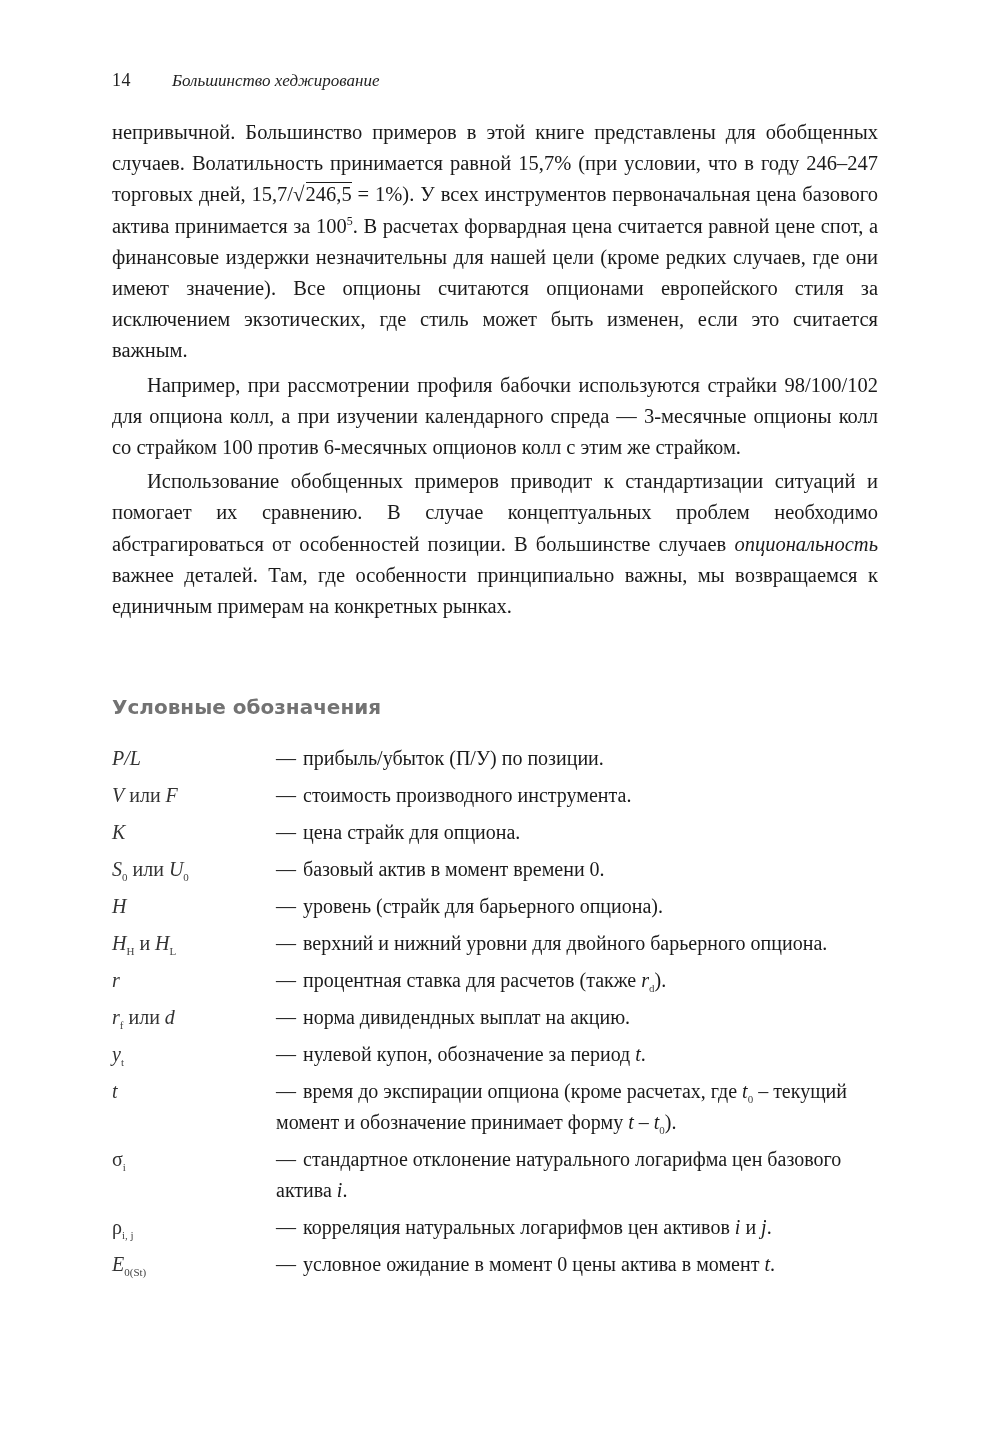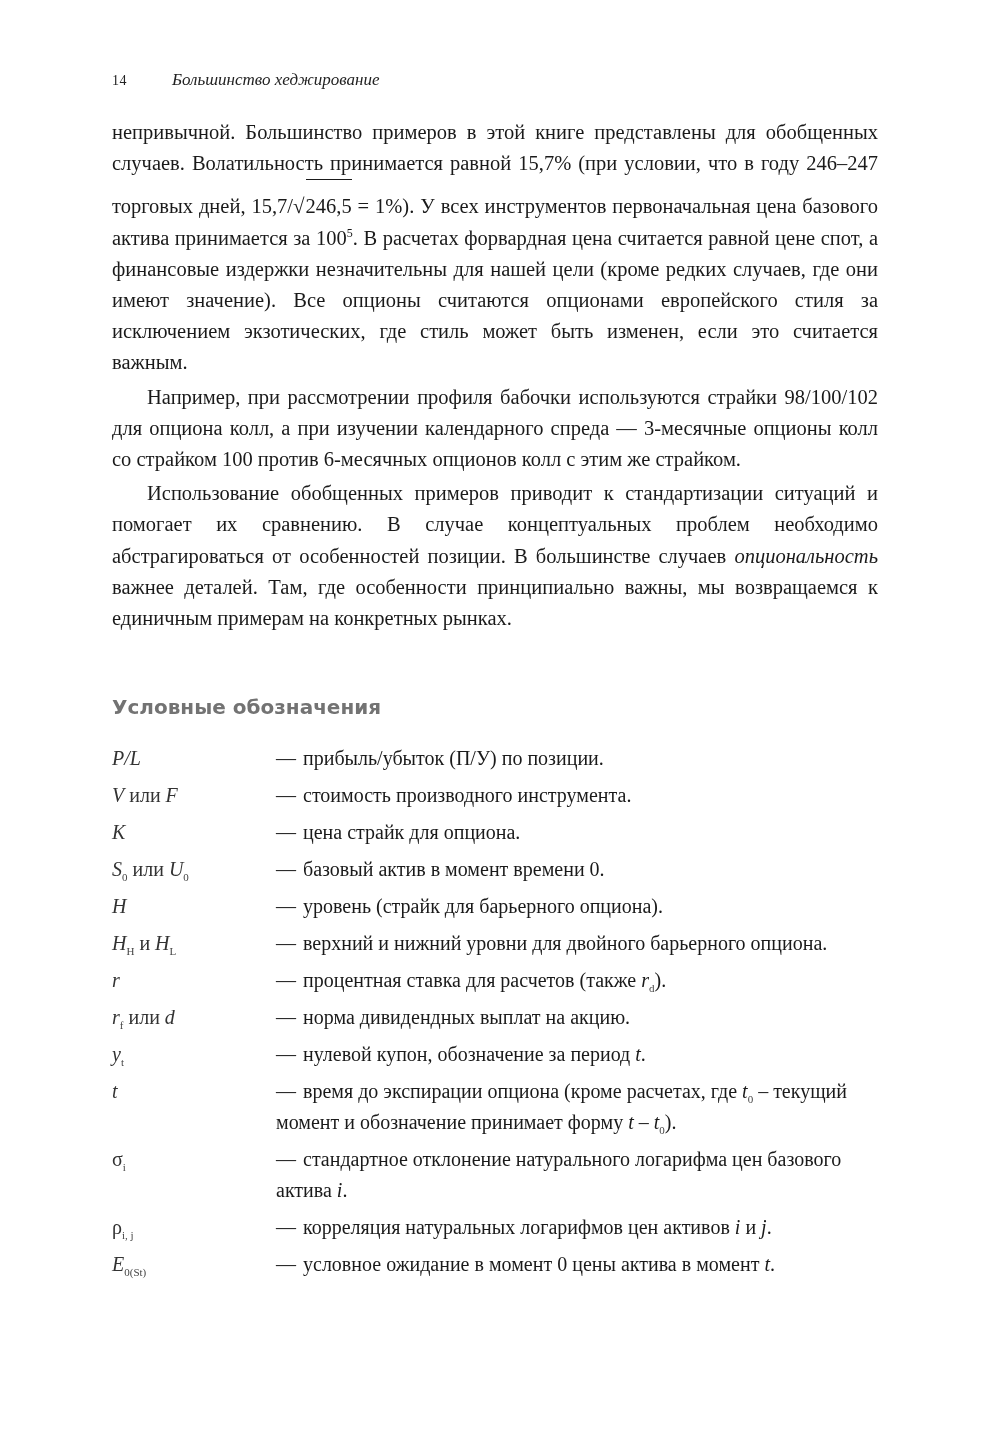--- a/index.html
+++ b/index.html
@@ -25,21 +25,21 @@
       position: absolute;
       top: 70px;
       left: 0;
       font-size: 17px;
       color: #222;
       white-space: nowrap;
     }
     .running-head .folio {
       display: inline-block;
       width: 60px;
-      font-size: 14px;
+      font-size: 18px;
       letter-spacing: 0.5px;
     }
     .running-head .title {
       font-style: italic;
     }
     .body-text {
       position: absolute;
       top: 117px;
       left: 0;
       width: 766px;
@@ -51,21 +51,21 @@
     .body-text p {
       margin: 0 0 3px 0;
     }
     .body-text p.indent {
       text-indent: 35px;
     }
     .sqrt {
       display: inline-block;
       border-top: 1.3px solid #1a1a1a;
       line-height: 1;
-      padding-top: 16px;
+      padding-top: 1px;
       margin-left: 1px;
     }
     .sqrt-sign {
       font-size: 21px;
     }
     sup.fn {
       font-size: 12px;
       vertical-align: super;
       line-height: 0;
     }

